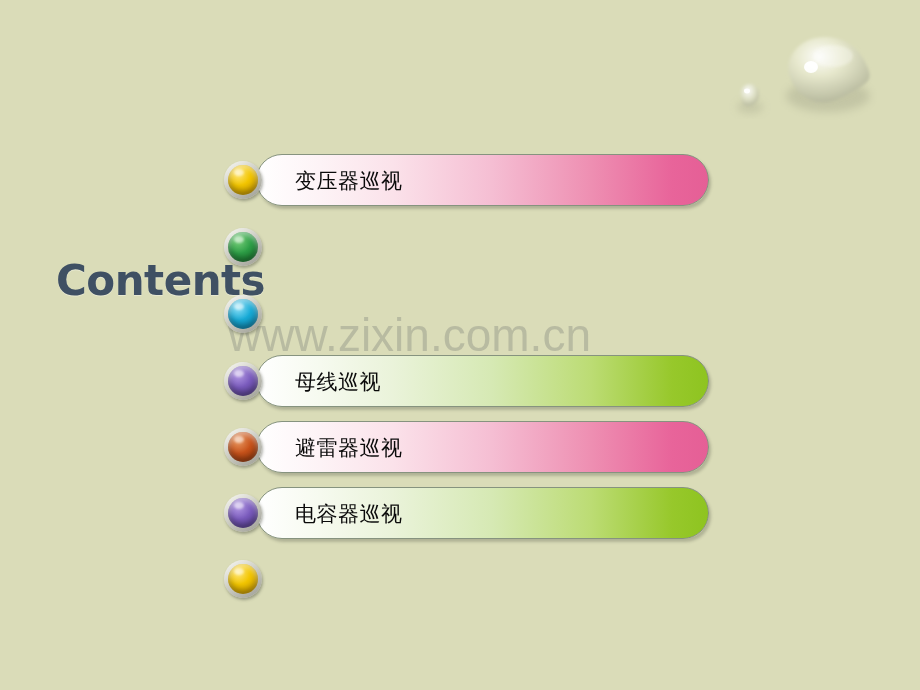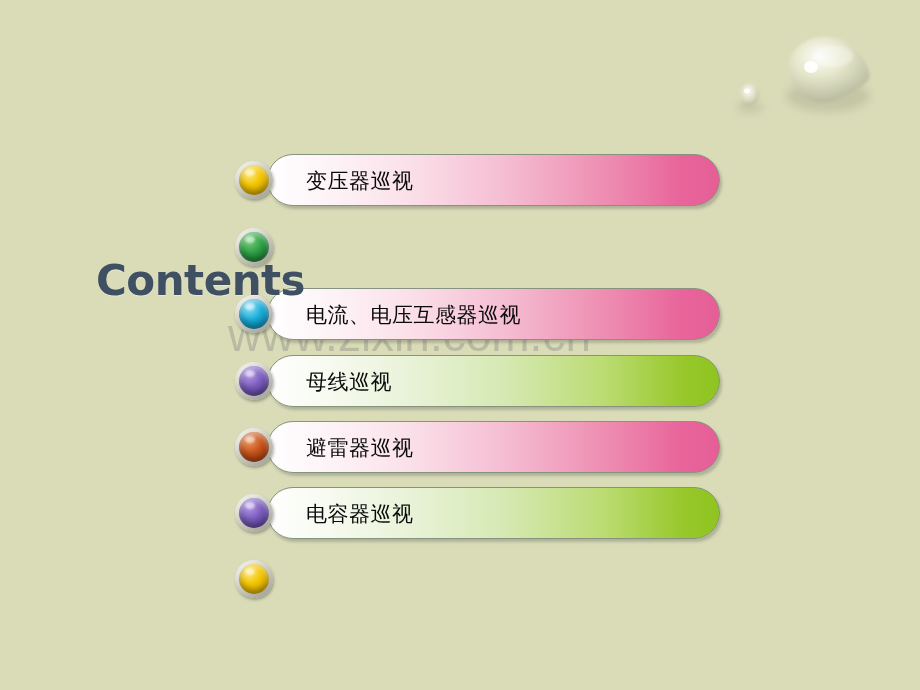--- a/index.html
+++ b/index.html
@@ -50,36 +50,35 @@
     position: absolute;
     left: 56px;
     top: 256px;
     font-family: "DejaVu Sans", "Liberation Sans", sans-serif;
     font-size: 42px;
     font-weight: bold;
     color: #3f5063;
     letter-spacing: -0.5px;
     z-index: 6;
     text-shadow: 0px 1px 0px rgba(255,255,255,0.35);
-    margin-left: 40px;
   }
 
   
   #bar-list {
     position: absolute;
     left: 0;
     top: 0;
     width: 920px;
     height: 690px;
     z-index: 5;
   }
 
   .row {
     position: absolute;
-    left: 235px;
+    left: 224px;
     width: 485px;
     height: 56px;
     text-align: center;
   }
 
   .bar {
     position: absolute;
     left: 32px;
     top: 2px;
     width: 453px;
@@ -233,23 +232,20 @@
 
     <div class="row" style="top:219px">
       <div class="bullet">
         <div class="ball green">
             <span class="spec"></span>
           </div>
       </div>
     </div>
 
     <div class="row" style="top:286px">
-      <div class="bar pink">
-        <span class="bar-label">电流、电压互感器巡视</span>
-      </div>
       <div class="bullet">
         <div class="ball cyan">
             <span class="spec"></span>
           </div>
       </div>
     </div>
 
     <div class="row" style="top:353px">
       <div class="bar green">
         <span class="bar-label">母线巡视</span>

